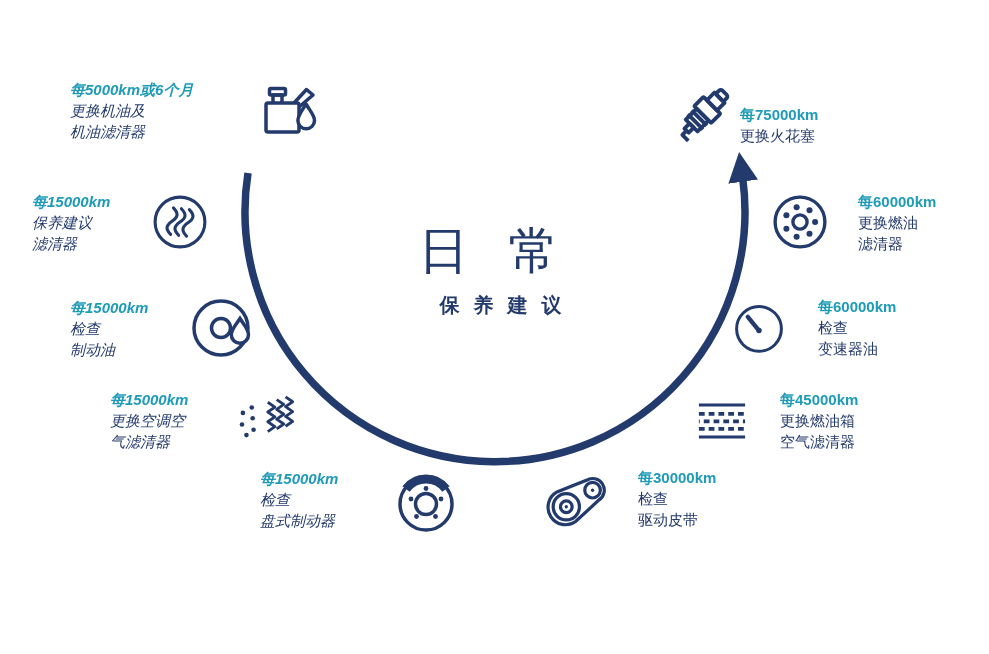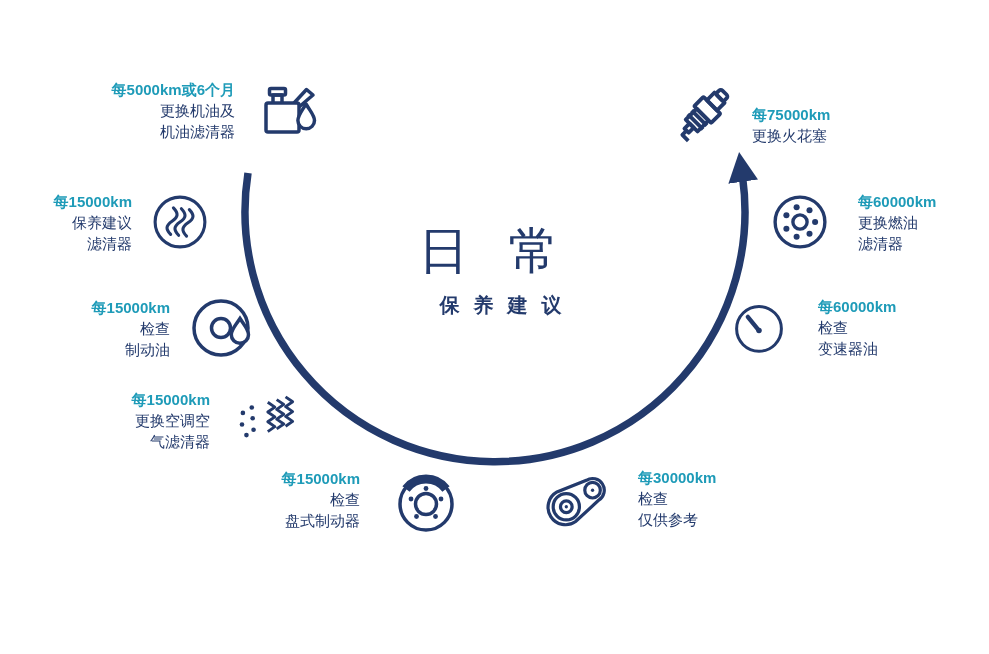--- a/index.html
+++ b/index.html
@@ -8,36 +8,36 @@
     --footnote:#44546B;
   }
   html,body{margin:0;padding:0;background:#fff;}
   .stage{
     position:relative;width:989px;height:654px;background:#fff;overflow:hidden;
     font-family:"Liberation Sans","DejaVu Sans",sans-serif;
   }
   .arc{position:absolute;inset:0;width:989px;height:654px;color:var(--navy);pointer-events:none;}
   .item{position:absolute;display:flex;align-items:center;}
   .item .text{flex:0 0 auto;}
-  .item.left .text{text-align:right;}
+  .item.left .text{text-align:left;font-style:italic;}
   .item.right .text{text-align:left;}
   .interval{font-size:15px;font-weight:700;line-height:21px;color:var(--accent);white-space:nowrap;}
   .line{font-size:15px;font-weight:500;line-height:21px;color:var(--navy);white-space:nowrap;}
   .icon{display:block;color:var(--navy);line-height:0;}
 
   .item-oil{left:70px;top:74px;gap:18px;}       .item-oil .text{width:165px;}
   .item-air{left:32px;top:190px;gap:16px;}      .item-air .text{width:100px;}
   .item-brakefluid{left:70px;top:292px;gap:18px;} .item-brakefluid .text{width:100px;}
   .item-cabin{left:110px;top:388px;gap:24px;}   .item-cabin .text{width:100px;}
   .item-discbrake{left:260px;top:463px;gap:30px;} .item-discbrake .text{width:100px;}
   .item-belt{left:542px;top:463px;gap:26px;}
   .item-tankfilter{left:690px;top:388px;gap:26px;}
   .item-transmission{left:728px;top:296px;gap:28px;}
   .item-fuelfilter{left:768px;top:190px;gap:26px;}
-  .item-sparkplug{left:654px;top:82px;gap:12px;}
+  .item-sparkplug{left:654px;top:82px;}
 
   .center-title{
     position:absolute;top:224px;left:0;width:100%;text-align:center;
     font-size:50px;line-height:1.1;letter-spacing:40px;padding-left:28px;
     box-sizing:border-box;color:var(--navy);font-weight:500;
   }
   .center-subtitle{
     position:absolute;top:293px;left:0;width:100%;text-align:center;
     font-size:20px;line-height:1.2;letter-spacing:14px;padding-left:26px;
     box-sizing:border-box;color:var(--navy);font-weight:600;
@@ -166,24 +166,40 @@
         <circle cx="25" cy="45" r="6"></circle>
         <circle cx="25" cy="45" r="1.7" fill="currentColor" stroke="none"></circle>
         <circle cx="52" cy="28" r="8"></circle>
         <circle cx="52" cy="28" r="1.7" fill="currentColor" stroke="none"></circle>
         <path d="M15.4 29.8 A18 18 0 1 0 34.6 60.2 L58.4 38.2 A12 12 0 1 0 45.6 17.8 Z"></path>
       </svg>
     </span>
     <div class="text">
       <div class="interval">每30000km</div>
       <div class="line">检查</div>
-      <div class="line">仅供参考</div>
-    </div>
-  </div>
-
+      <div class="line">驱动皮带</div>
+    </div>
+  </div>
+
+  <div class="item right item-tankfilter">
+    <span class="icon">
+      <svg viewBox="0 0 72 72" width="64" height="64" fill="none" stroke="currentColor" stroke-width="3.4">
+        <path d="M10 19 H62"></path>
+        <path d="M10 29 H62" stroke-width="4.2" stroke-dasharray="6.5 4.5"></path>
+        <path d="M10 37.5 H62" stroke-width="4.2" stroke-dasharray="6.5 4.5" stroke-dashoffset="5.5"></path>
+        <path d="M10 46 H62" stroke-width="4.2" stroke-dasharray="6.5 4.5"></path>
+        <path d="M10 55 H62"></path>
+      </svg>
+    </span>
+    <div class="text">
+      <div class="interval">每45000km</div>
+      <div class="line">更换燃油箱</div>
+      <div class="line">空气滤清器</div>
+    </div>
+  </div>
 
   <div class="item right item-transmission">
     <span class="icon">
       <svg viewBox="0 0 72 72" width="62" height="62" fill="none" stroke="currentColor" stroke-width="3.5">
         <circle cx="36" cy="37" r="26"></circle>
         <path d="M36 39 L23 23" stroke-width="5" stroke-linecap="round"></path>
         <circle cx="36" cy="39" r="3.2" fill="currentColor" stroke="none"></circle>
       </svg>
     </span>
     <div class="text">

